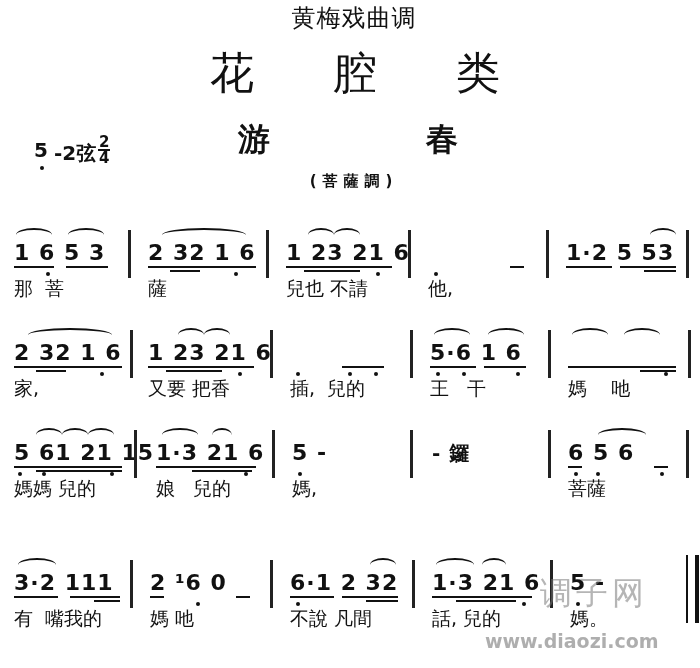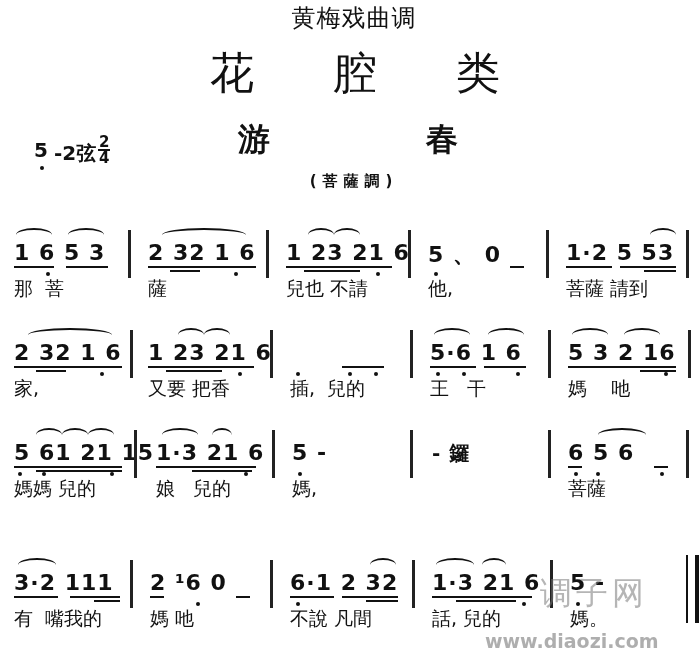--- a/index.html
+++ b/index.html
@@ -80,33 +80,31 @@
     <div class="slur" style="left:22px;width:26px;"></div>
     <div class="slur" style="left:48px;width:26px;"></div>
     <div class="notes">1 23 21 6</div>
     <div class="underline" style="left:0;width:106px;"></div>
     <div class="underline second" style="left:18px;width:56px;"></div>
     <div class="dot" style="left:90px;"></div>
     <div class="lyrics">兒也 不請</div>
   </div>
   <div class="barline" style="left:408px;"></div>
   <div class="measure" style="left:428px;width:110px;">
-    <div class="notes">5  、   0</div>
     <div class="underline" style="left:82px;width:14px;"></div>
     <div class="dot" style="left:6px;"></div>
     <div class="lyrics">他,</div>
   </div>
   <div class="barline" style="left:546px;"></div>
   <div class="measure" style="left:566px;width:115px;">
     <div class="slur" style="left:84px;width:26px;"></div>
     <div class="notes">1·2 5 53</div>
     <div class="underline" style="left:0;width:46px;"></div>
     <div class="underline" style="left:54px;width:56px;"></div>
     <div class="underline second" style="left:78px;width:32px;"></div>
-    <div class="lyrics">菩薩 請到</div>
   </div>
   <div class="barline" style="left:686px;"></div>
 </div>
 
 <div class="row" style="top:310px;">
   <div class="measure" style="left:14px;width:110px;">
     <div class="slur" style="left:14px;width:84px;"></div>
     <div class="notes">2 32 1 6</div>
     <div class="underline" style="left:0;width:108px;"></div>
     <div class="underline second" style="left:22px;width:30px;"></div>
@@ -140,21 +138,20 @@
     <div class="underline" style="left:54px;width:42px;"></div>
     <div class="dot" style="left:6px;"></div>
     <div class="dot" style="left:32px;"></div>
     <div class="dot" style="left:86px;"></div>
     <div class="lyrics">王   干</div>
   </div>
   <div class="barline" style="left:548px;"></div>
   <div class="measure" style="left:568px;width:115px;">
     <div class="slur" style="left:4px;width:36px;"></div>
     <div class="slur" style="left:56px;width:36px;"></div>
-    <div class="notes">5 3 2 16</div>
     <div class="underline" style="left:0;width:108px;"></div>
     <div class="underline second" style="left:72px;width:36px;"></div>
     <div class="dot" style="left:96px;"></div>
     <div class="lyrics">媽    吔</div>
   </div>
   <div class="barline" style="left:688px;"></div>
 </div>
 
 <div class="row" style="top:410px;">
   <div class="measure" style="left:14px;width:115px;">

